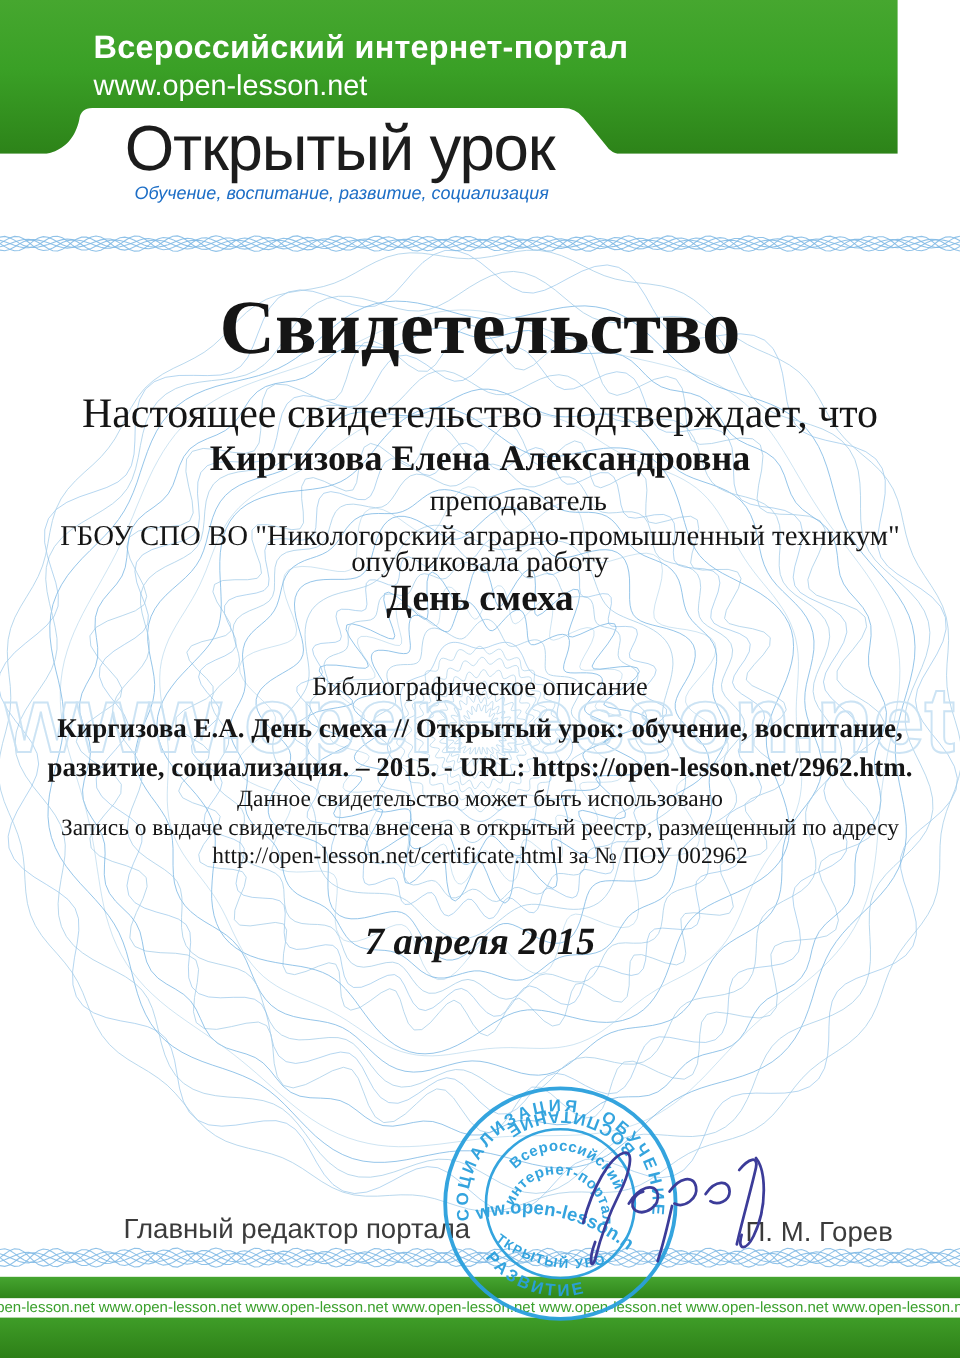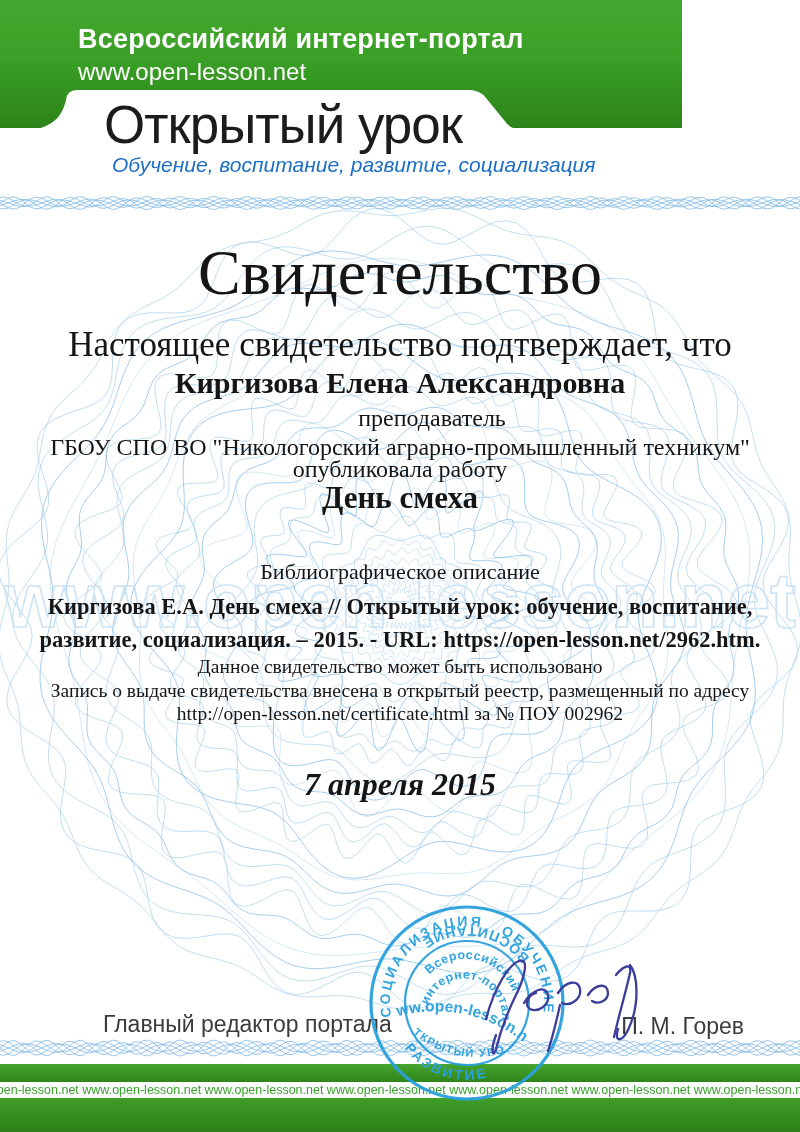--- a/index.html
+++ b/index.html
@@ -1,38 +1,38 @@
 <!DOCTYPE html>
 <html><head>
 <meta charset="utf-8">
 <style>
   html,body{margin:0;padding:0;background:#888;}
   .page{position:relative;width:800px;height:1132px;background:#ffffff;overflow:hidden;
         font-family:"Liberation Serif",serif;margin:0 auto;}
   
-  .header-band{position:absolute;left:0;top:0;width:682px;height:128px;
+  .header-band{position:absolute;left:0;top:0;width:748px;height:128px;
 
                background:linear-gradient(180deg,#46a72f 0%,#3aa026 45%,#2d8319 100%);z-index:2;}
   .portal-line{position:absolute;left:78px;top:24px;color:#fff;font-family:"Liberation Sans",sans-serif;
                font-weight:700;font-size:27px;letter-spacing:.2px;}
   .site-url{position:absolute;left:78px;top:58px;color:#fff;font-family:"Liberation Sans",sans-serif;
             font-size:24px;font-weight:400;}
   .tab-svg{position:absolute;left:0;top:87px;z-index:3;}
   .brand-title{position:absolute;left:104px;top:94px;z-index:4;color:#1c1c1c;
                font-family:"Liberation Sans",sans-serif;font-size:53px;font-weight:400;letter-spacing:-1px;}
   .brand-subtitle{position:absolute;left:112px;top:153px;z-index:4;color:#1d6ec6;
-                  font-family:"Liberation Sans",sans-serif;font-style:italic;font-size:21px;}
+                  font-family:"Liberation Sans",sans-serif;font-style:italic;font-size:15px;}
   
   .braid-top{position:absolute;left:0;top:191px;z-index:1;}
   .braid-bottom{position:absolute;left:0;top:1036px;z-index:1;}
   .rosette{position:absolute;left:0;top:205px;z-index:1;}
   .watermark{position:absolute;left:0;top:555px;z-index:1;}
   
   .center{position:absolute;left:0;width:800px;text-align:center;z-index:3;color:#151515;}
-  .cert-title{top:236px;font-size:64px;font-weight:400;}
+  .cert-title{top:236px;font-size:64px;font-weight:700;}
   .confirm-line{top:325px;font-size:35px;}
   .recipient-name{top:366px;font-size:30px;font-weight:700;}
   .recipient-role{top:405px;font-size:24px;padding-left:32px;}
   .institution{top:434px;font-size:24px;}
   .action-line{top:456px;font-size:24px;}
   .work-title{top:480px;font-size:31px;font-weight:700;}
   .biblio-head{top:559px;font-size:22px;}
   .biblio-lines{top:590px;font-size:22.5px;font-weight:700;line-height:33px;}
   .usage-block{top:655px;font-size:19.5px;line-height:23.5px;}
   .cert-date{top:766px;font-size:32px;font-style:italic;font-weight:bold;}

